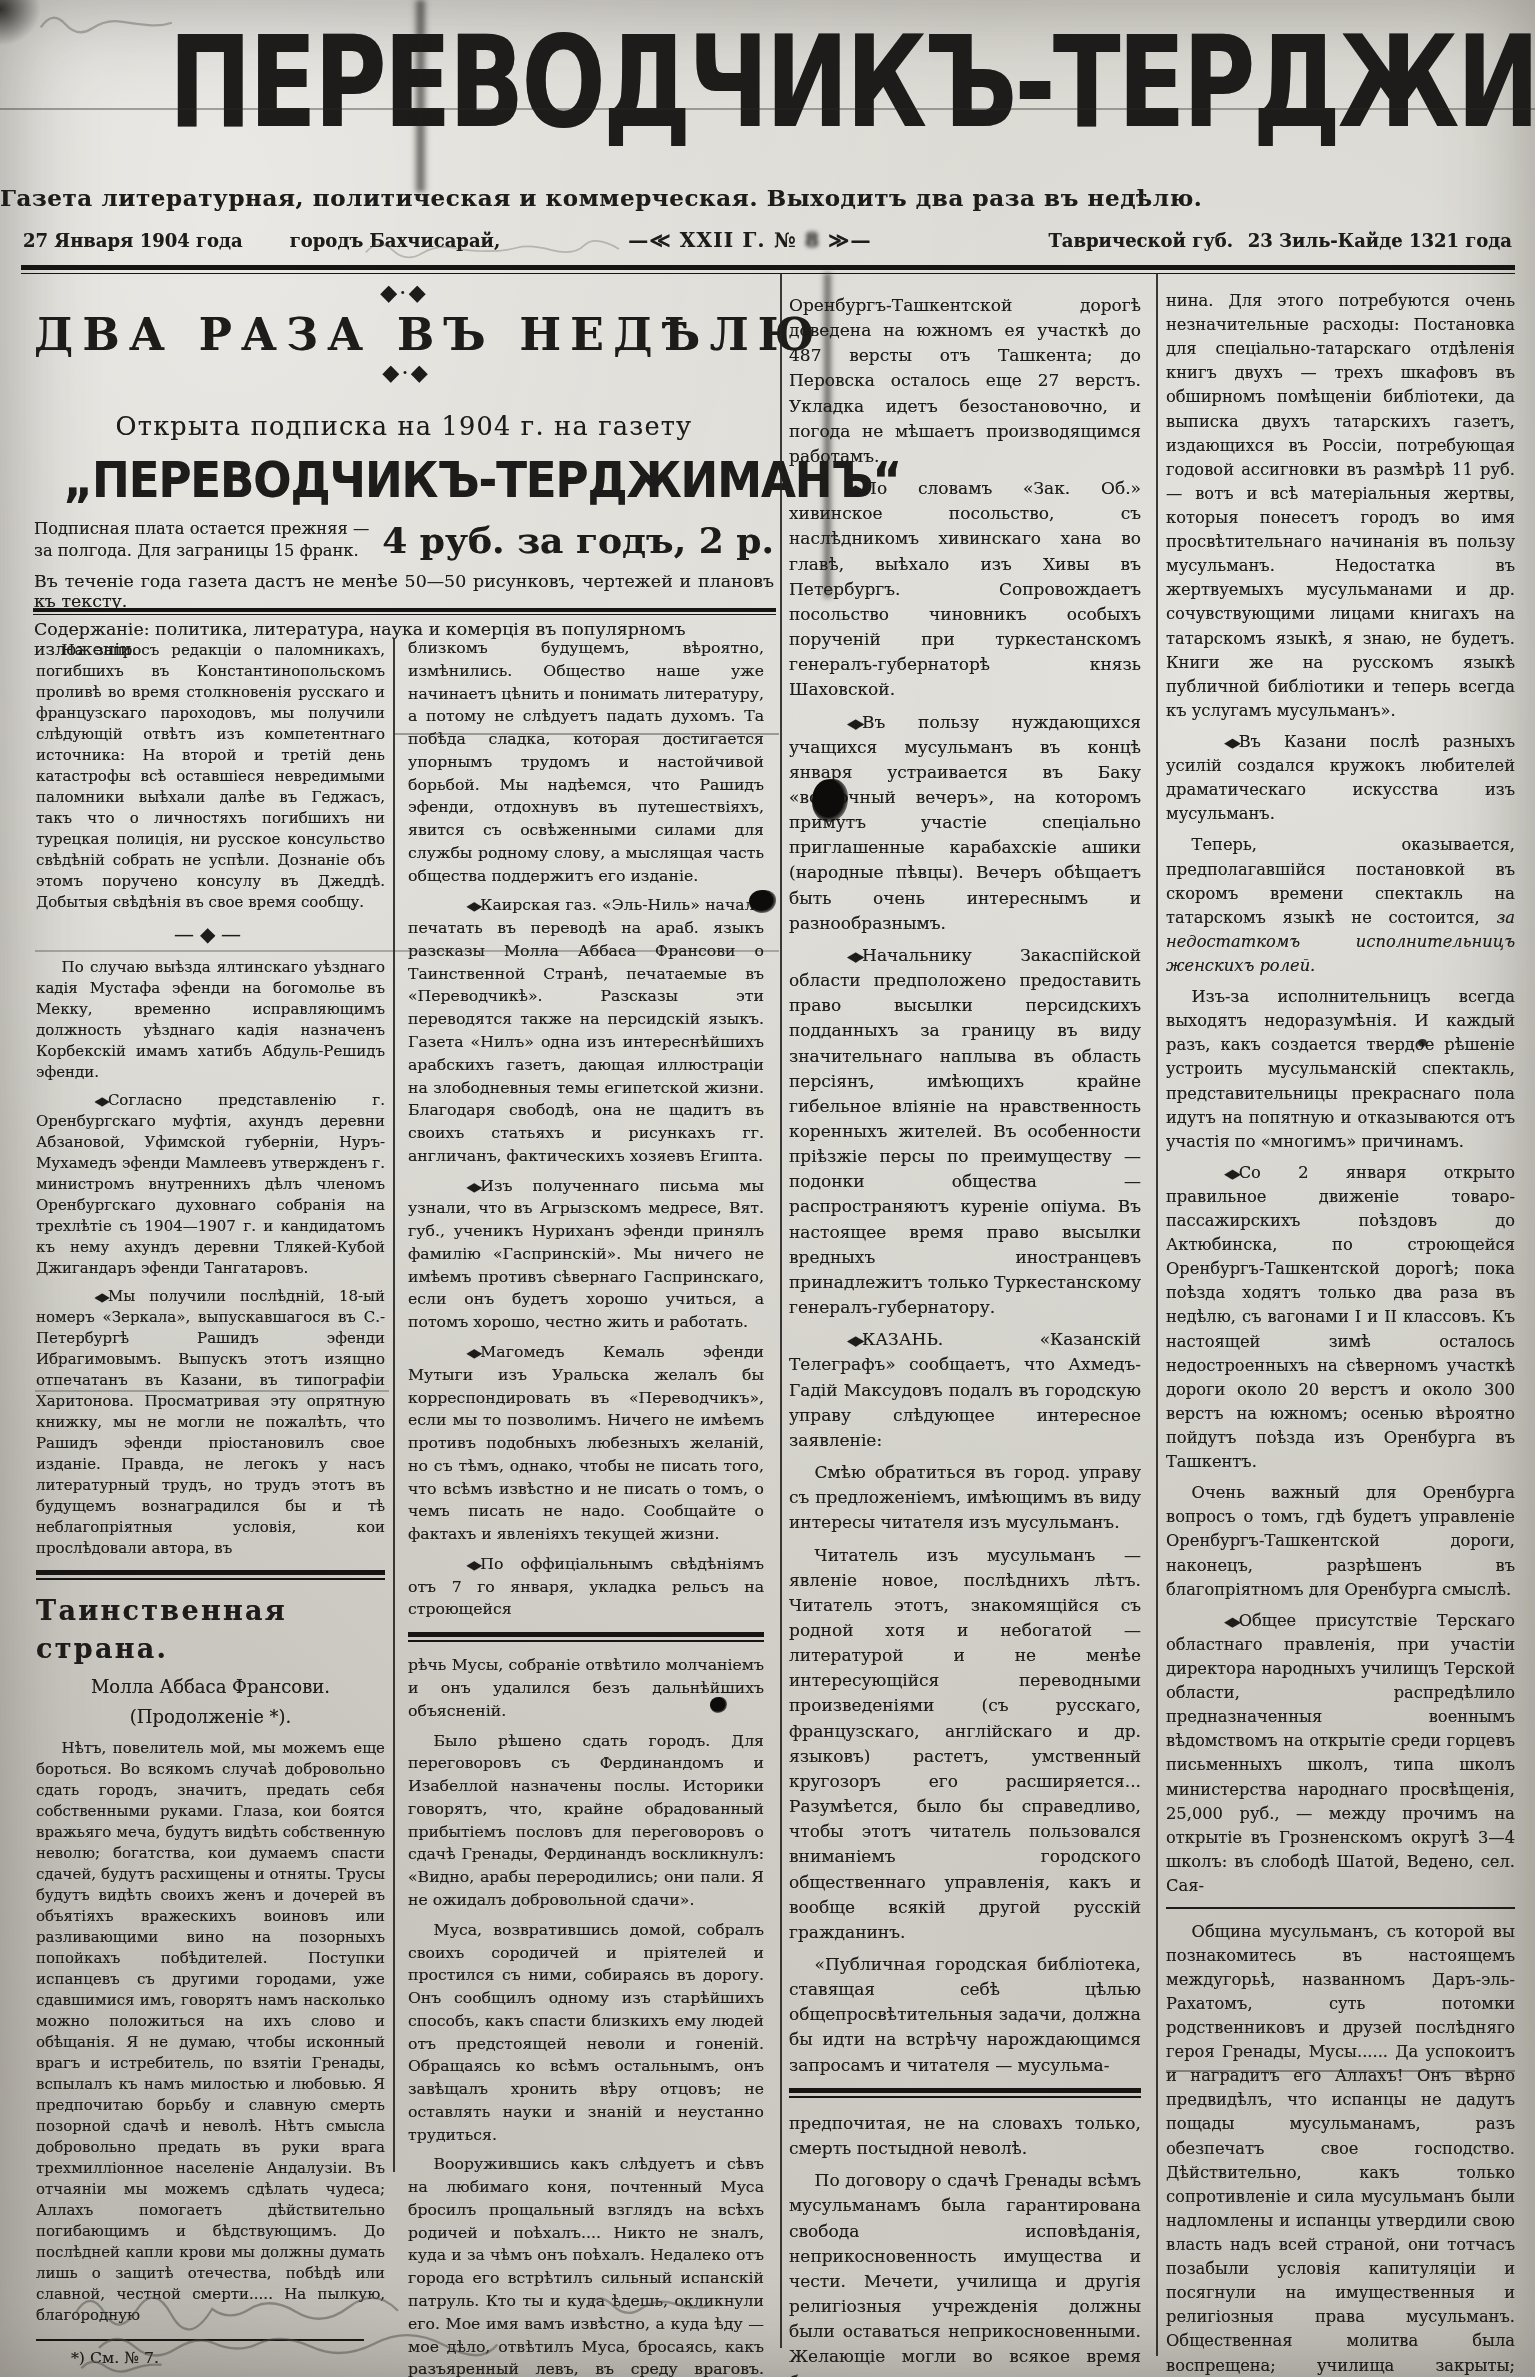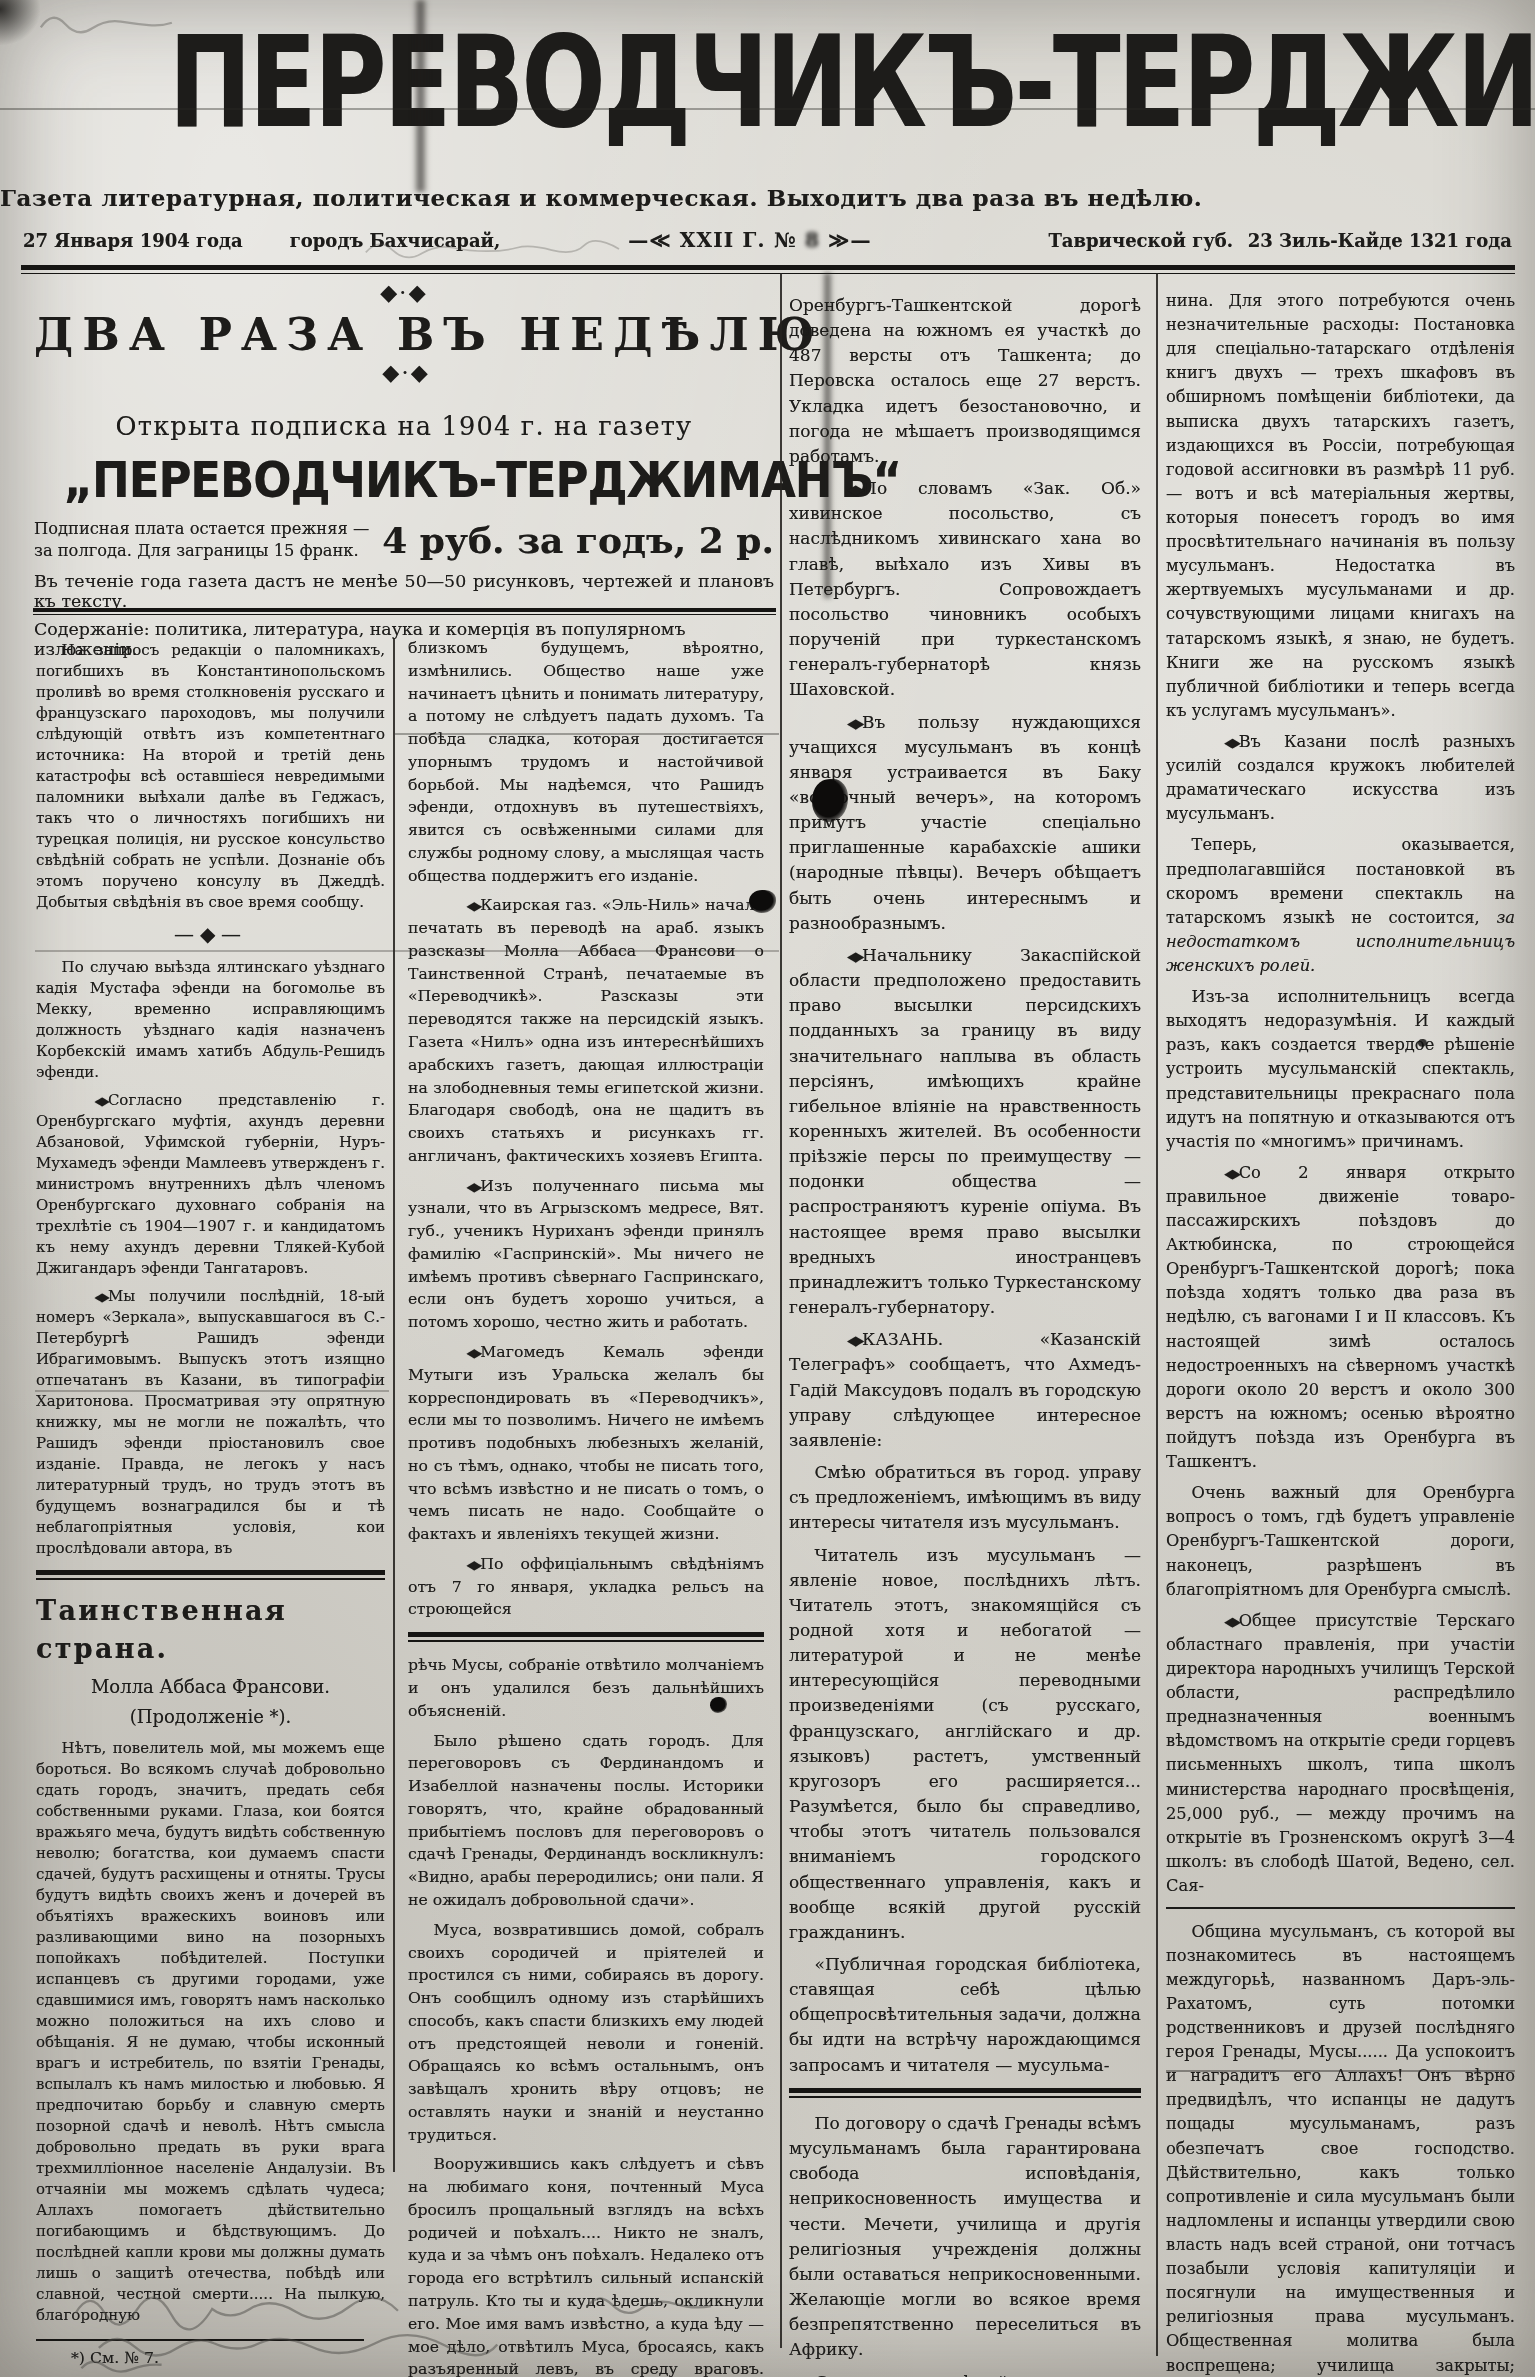--- a/index.html
+++ b/index.html
@@ -156,20 +156,21 @@
   <div class="col col3">
     <p>Оренбургъ-Ташкентской дорогѣ доведена на южномъ ея участкѣ до 487 версты отъ Ташкента; до Перовска осталось еще 27 верстъ. Укладка идетъ безостановочно, и погода не мѣшаетъ производящимся работамъ.</p>
     <p class="ind"><span class="dmd">◆</span><span>По словамъ «Зак. Об.» хивинское посольство, съ наслѣдникомъ хивинскаго хана во главѣ, выѣхало изъ Хивы въ Петербургъ. Сопровождаетъ посольство чиновникъ особыхъ порученій при туркестанскомъ генералъ-губернаторѣ князь Шаховской.</span></p>
     <p class="ind"><span class="dmd">◆</span><span>Въ пользу нуждающихся учащихся мусульманъ въ концѣ января устраивается въ Баку «восточный вечеръ», на которомъ примутъ участіе спеціально приглашенные карабахскіе ашики (народные пѣвцы). Вечеръ обѣщаетъ быть очень интереснымъ и разнообразнымъ.</span></p>
     <p class="ind"><span class="dmd">◆</span><span>Начальнику Закаспійской области предположено предоставить право высылки персидскихъ подданныхъ за границу въ виду значительнаго наплыва въ область персіянъ, имѣющихъ крайне гибельное вліяніе на нравственность коренныхъ жителей. Въ особенности пріѣзжіе персы по преимуществу — подонки общества — распространяютъ куреніе опіума. Въ настоящее время право высылки вредныхъ иностранцевъ принадлежитъ только Туркестанскому генералъ-губернатору.</span></p>
     <p class="ind"><span class="dmd">◆</span><span>КАЗАНЬ. «Казанскій Телеграфъ» сообщаетъ, что Ахмедъ-Гадій Максудовъ подалъ въ городскую управу слѣдующее интересное заявленіе:</span></p>
     <p class="ind">Смѣю обратиться въ город. управу съ предложеніемъ, имѣющимъ въ виду интересы читателя изъ мусульманъ.</p>
     <p class="ind">Читатель изъ мусульманъ — явленіе новое, послѣднихъ лѣтъ. Читатель этотъ, знакомящійся съ родной хотя и небогатой — литературой и не менѣе интересующійся переводными произведеніями (съ русскаго, французскаго, англійскаго и др. языковъ) растетъ, умственный кругозоръ его расширяется... Разумѣется, было бы справедливо, чтобы этотъ читатель пользовался вниманіемъ городского общественнаго управленія, какъ и вообще всякій другой русскій гражданинъ.</p>
     <p class="ind">«Публичная городская библіотека, ставящая себѣ цѣлью общепросвѣтительныя задачи, должна бы идти на встрѣчу нарождающимся запросамъ и читателя — мусульма-</p>
     <div class="double-rule"></div>
+    <p>предпочитая, не на словахъ только, смерть постыдной неволѣ.</p>
     <p class="ind">По договору о сдачѣ Гренады всѣмъ мусульманамъ была гарантирована свобода исповѣданія, неприкосновенность имущества и чести. Мечети, училища и другія религіозныя учрежденія должны были оставаться неприкосновенными. Желающіе могли во всякое время безпрепятственно переселиться въ Африку.</p>
     <p class="ind">Составивъ цѣлый караванъ, нагруженный своимъ имуществомъ, халифъ Эбу-Абдуллахъ оставилъ Альгамбру и рыдающій городъ. Сдавъ ключи королю Фердинанду, онъ направился въ избранное для себя мѣсто пребыванія. Когда онъ удалялся отъ Гренады, испанскія войска входили въ него. Взглянувъ на эту картину съ возвышенности, по коей шла дорога, Эбу-Абдуллахъ зарыдалъ. Мать его, бывшая тутъ же, воскликнула: «Плачь, несчастный, плачь! Мужамъ, не съумѣвшимъ защитить себя и свое царство, достается удѣлъ женъ — слезы...»</p>
 
   </div>
 
   <div class="col col4">
     <p>нина. Для этого потребуются очень незначительные расходы: Постановка для спеціально-татарскаго отдѣленія книгъ двухъ — трехъ шкафовъ въ обширномъ помѣщеніи библіотеки, да выписка двухъ татарскихъ газетъ, издающихся въ Россіи, потребующая годовой ассигновки въ размѣрѣ 11 руб. — вотъ и всѣ матеріальныя жертвы, которыя понесетъ городъ во имя просвѣтительнаго начинанія въ пользу мусульманъ. Недостатка въ жертвуемыхъ мусульманами и др. сочувствующими лицами книгахъ на татарскомъ языкѣ, я знаю, не будетъ. Книги же на русскомъ языкѣ публичной библіотики и теперь всегда къ услугамъ мусульманъ».</p>
     <p class="ind"><span class="dmd">◆</span><span>Въ Казани послѣ разныхъ усилій создался кружокъ любителей драматическаго искусства изъ мусульманъ.</span></p>
     <p class="ind"><span>Теперь, оказывается, предполагавшійся постановкой въ скоромъ времени спектакль на татарскомъ языкѣ не состоится, </span><span class="ital">за недостаткомъ исполнительницъ женскихъ ролей.</span></p>
     <p class="ind">Изъ-за исполнительницъ всегда выходятъ недоразумѣнія. И каждый разъ, какъ создается твердое рѣшеніе устроить мусульманскій спектакль, представительницы прекраснаго пола идутъ на попятную и отказываются отъ участія по «многимъ» причинамъ.</p>

